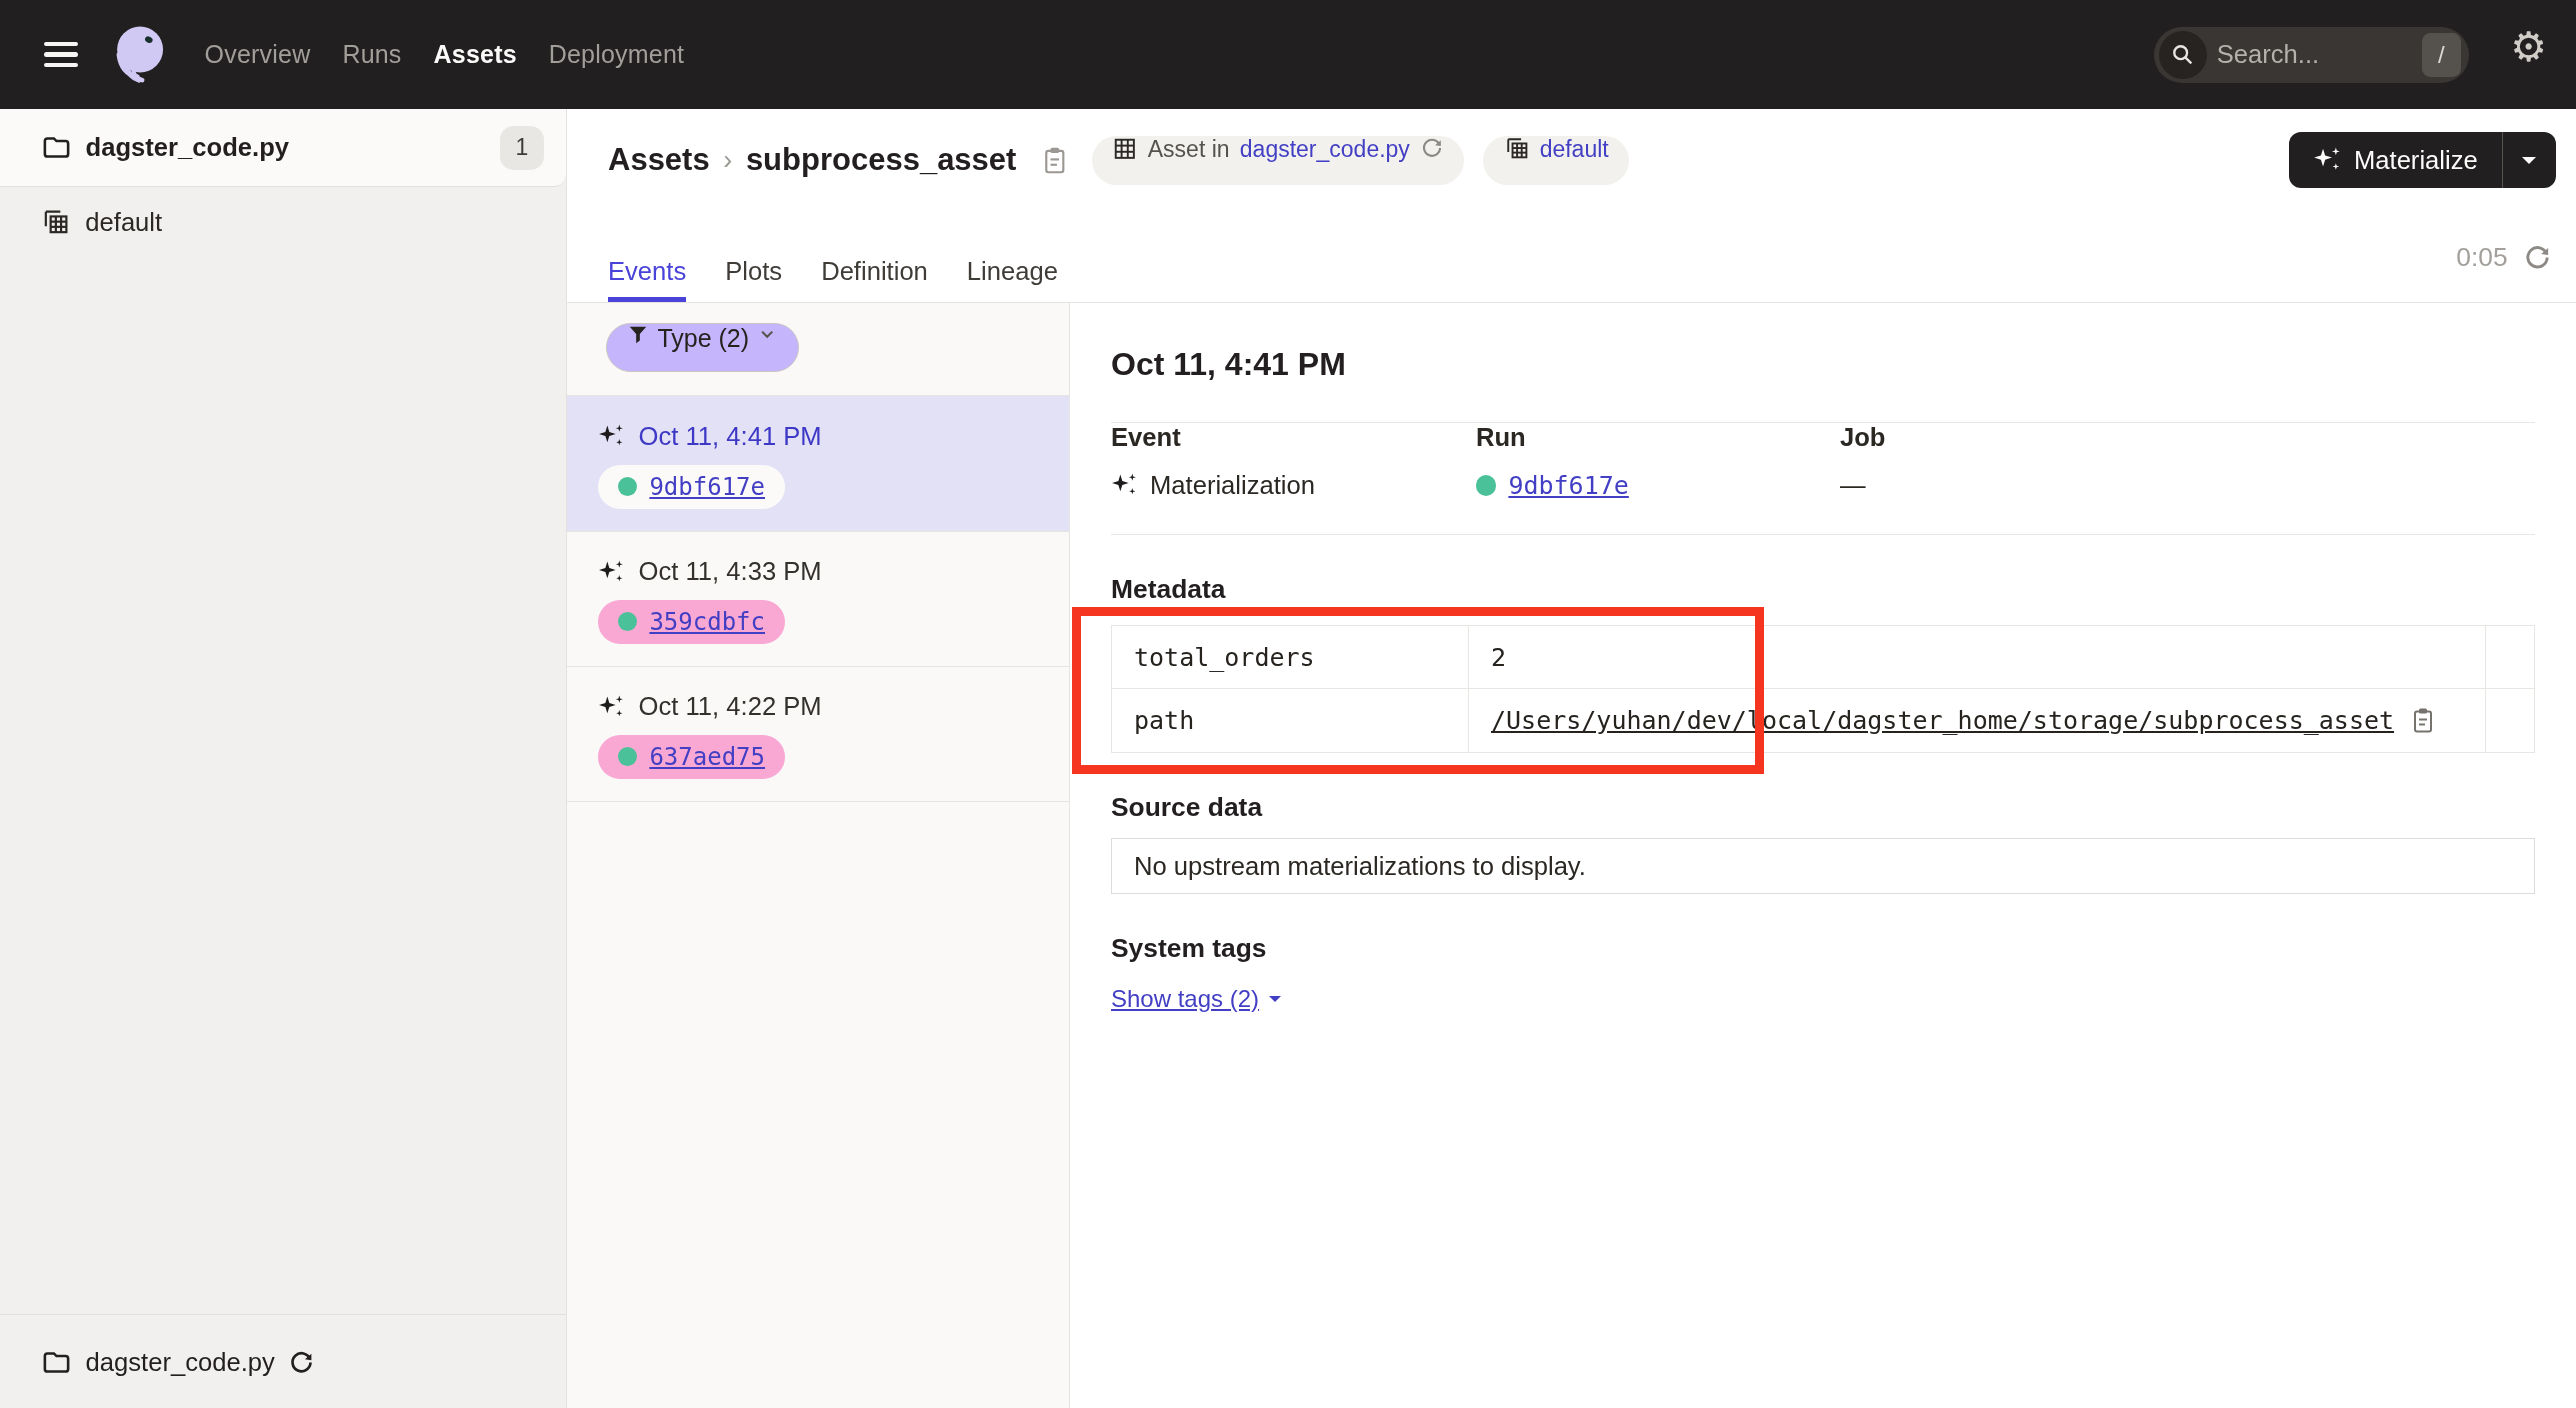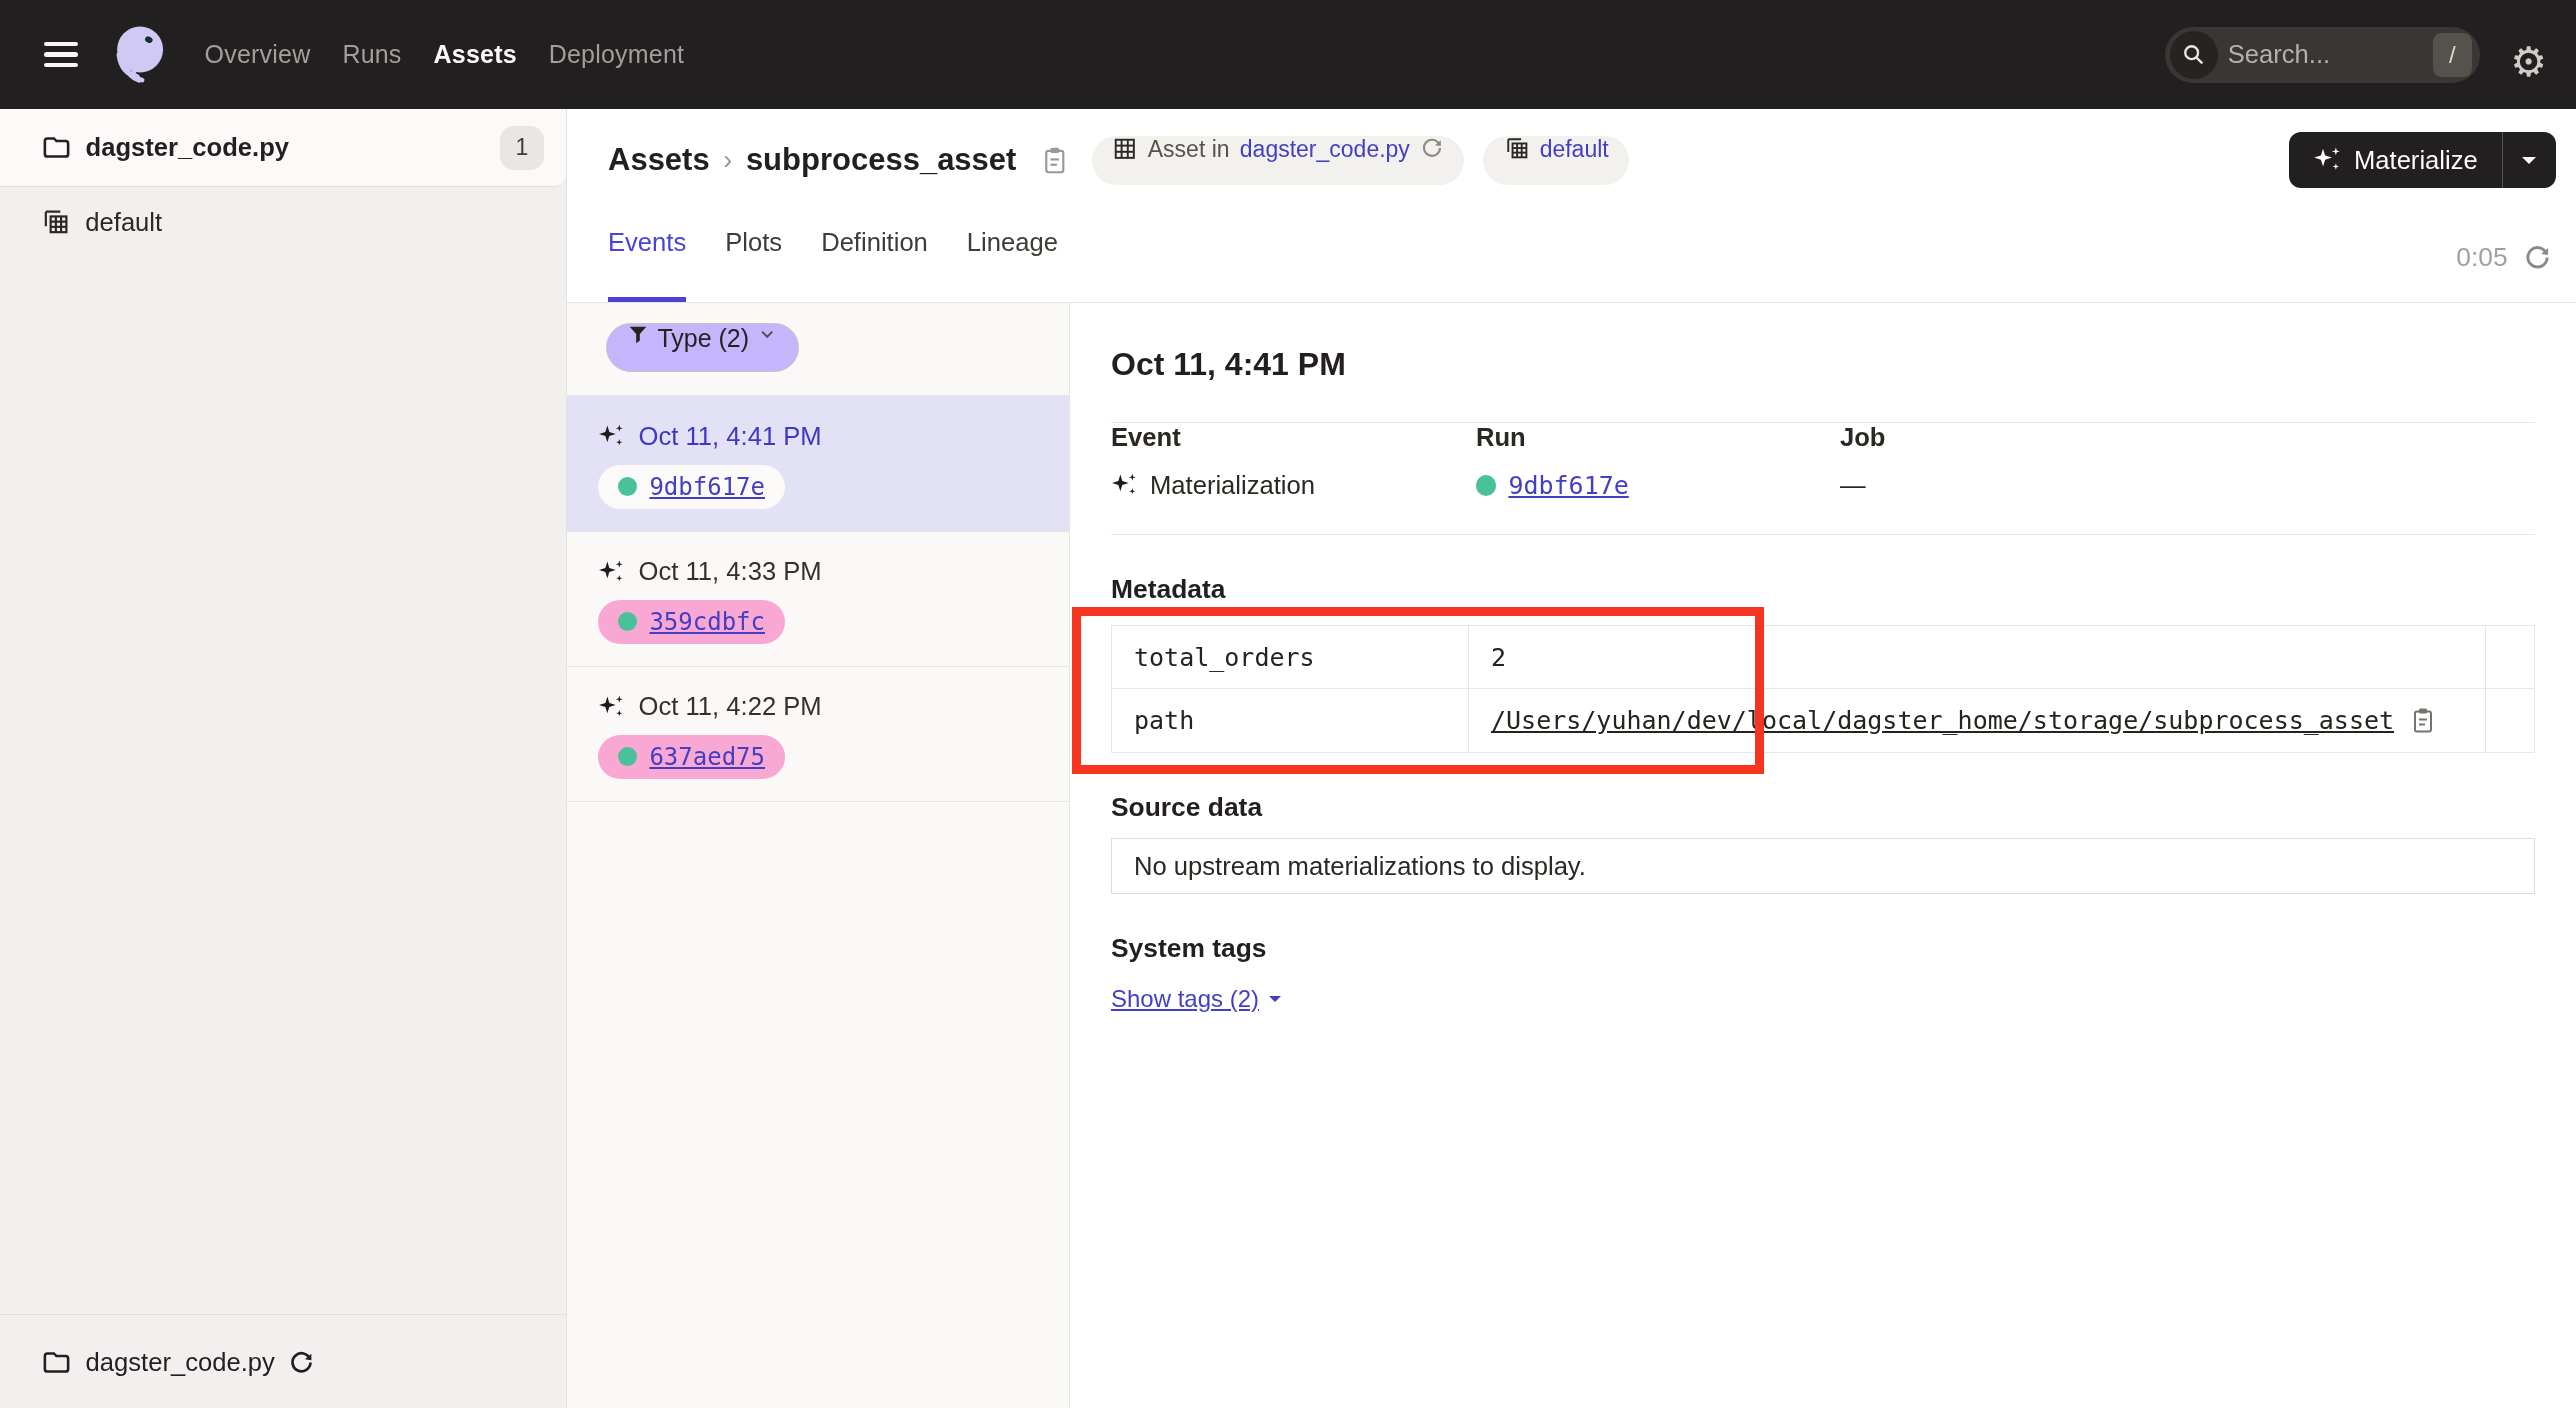--- a/index.html
+++ b/index.html
@@ -14,21 +14,21 @@
 
   
   .topnav{height:109px;background:var(--navbg);display:flex;align-items:center;padding:0 29px 0 44px}
   .hamburger{width:34px;height:25.6px;display:flex;flex-direction:column;justify-content:space-between;
              background:none;border:none;cursor:pointer;padding:0}
   .hamburger span{display:block;height:4.3px;border-radius:2.6px;background:#f7f6f4}
   .logo{margin-left:25.6px;width:70px;height:70px;display:grid;place-items:center}
   .topnav nav{display:flex;align-items:center;margin-left:31px;gap:32px}
   .topnav nav a{font-size:25px;color:#a29e99;text-decoration:none;letter-spacing:0.2px}
   .topnav nav a.active{color:#fbfaf9;font-weight:700}
-  .nav-right{margin-left:auto;display:flex;align-items:flex-end;gap:30px}
+  .nav-right{margin-left:auto;display:flex;align-items:flex-start;gap:41px}
   .searchbox{width:315px;height:56px;border-radius:28px;background:#393633;display:flex;align-items:center;padding:0 8.5px 0 4.3px}
   .mag{width:48px;height:48px;border-radius:50%;background:#262321;display:grid;place-items:center;flex:0 0 auto}
   .searchbox input{flex:1;min-width:0;background:transparent;border:none;outline:none;color:#d6d3cf;
                    font-size:25.6px;font-family:"Liberation Sans",sans-serif;padding:0 6.8px 0 10.2px}
   .searchbox input::placeholder{color:#b4b0ab}
   .kbd{width:39px;height:44px;border-radius:8.5px;background:#55514d;color:#dbd8d4;font-size:24px;
        display:grid;place-items:center;flex:0 0 auto}
   .gear{font-size:41px;line-height:1;color:#d0ccc7;background:none;border:none;cursor:pointer;padding:0}
 
   
@@ -62,21 +62,21 @@
   .mat-split{margin-left:auto;display:flex;align-items:stretch;height:56px;border-radius:12px;
              background:var(--navbg);overflow:hidden}
   .mat-main{display:flex;align-items:center;gap:12px;padding:0 24px;background:none;border:none;cursor:pointer;
             color:#fcfbfa;font-size:25.6px;font-weight:500;font-family:"Liberation Sans",sans-serif}
   .mat-sep{width:0.9px;background:#57534f}
   .mat-caret{width:53px;background:none;border:none;cursor:pointer;display:grid;place-items:center}
   .caret-down{width:0;height:0;border:7.7px solid transparent;border-top-color:#fcfbfa;margin-top:7.7px}
 
   .tabs-row{display:flex;align-items:flex-end;padding:0 24px 0 41px;height:108px}
   .tabs{display:flex;gap:39px}
-  .tab{font-size:25.6px;color:#3f3c38;padding-bottom:40px;border-bottom:5.1px solid transparent;
+  .tab{font-size:25.6px;color:#3f3c38;padding-bottom:11px;border-bottom:5.1px solid transparent;
        text-decoration:none;font-weight:500}
   .tab.active{color:var(--blurple);border-bottom-color:var(--blurple)}
   .refresh-zone{margin-left:auto;display:flex;align-items:center;gap:15.3px;padding-bottom:29px}
   .timer{font-size:26.4px;color:#a3a09b}
   .refresh-btn{background:none;border:none;padding:0;cursor:pointer;color:#8d8a85;display:grid;place-items:center}
 
   .content{display:flex;flex:1;min-height:0}
   .events-panel{width:503px;flex:0 0 auto;background:var(--panel);border-right:0.9px solid var(--border);
                 display:flex;flex-direction:column}
   .filter-wrap{padding:20.4px 0 21px 39px}

